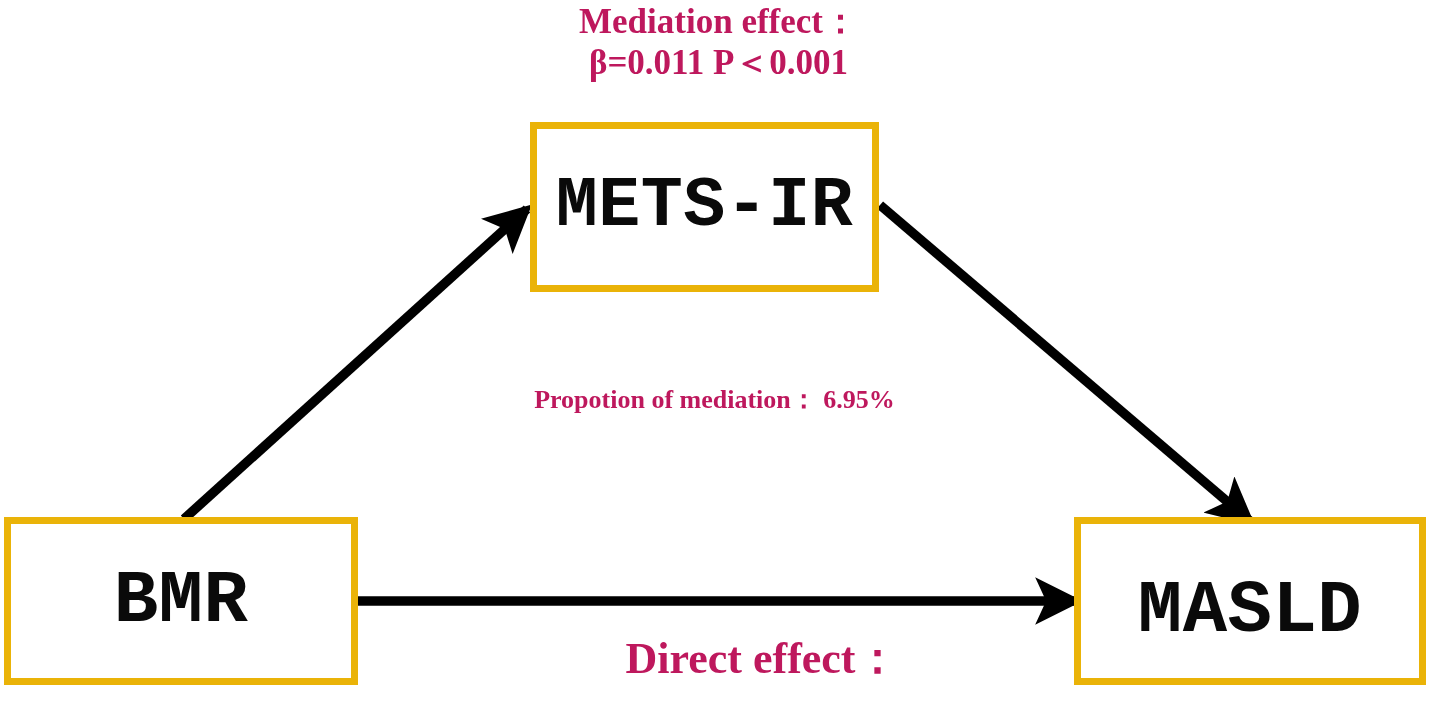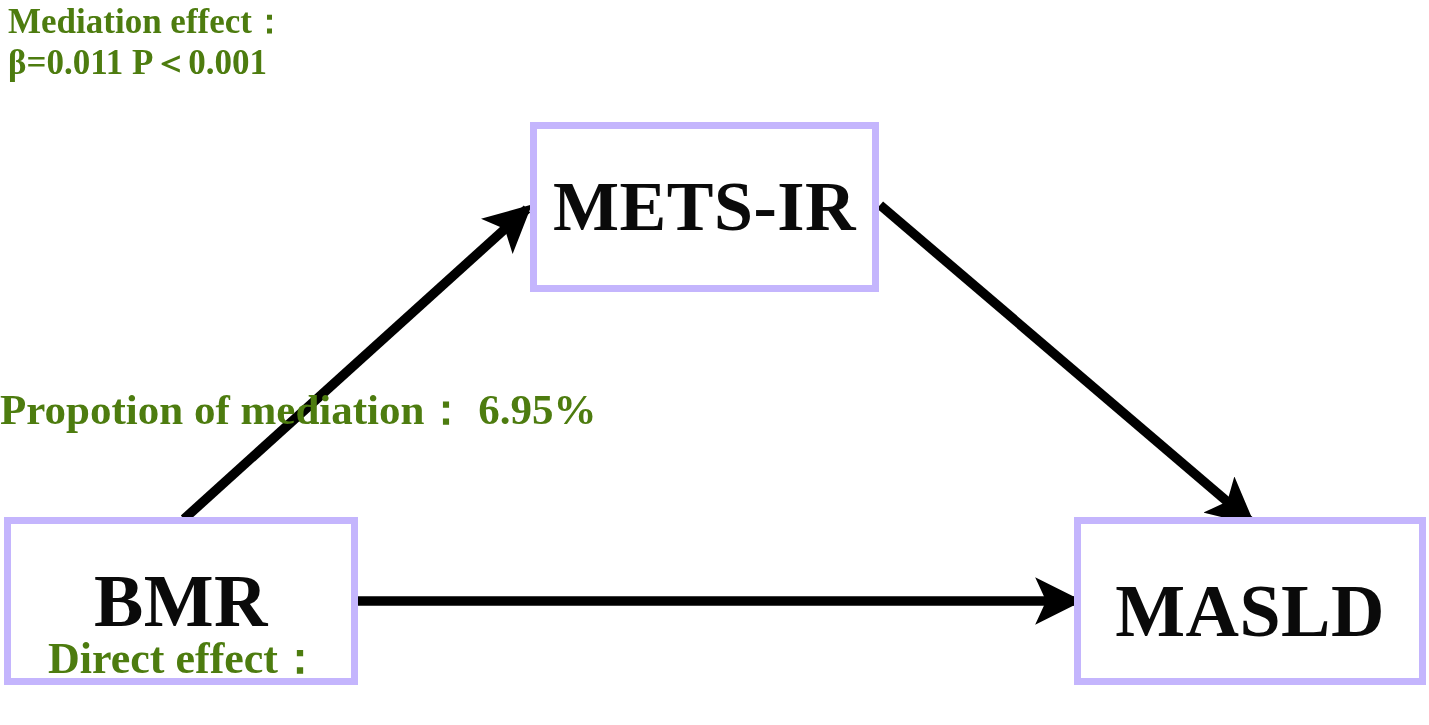--- a/index.html
+++ b/index.html
@@ -14,24 +14,25 @@
     background: #ffffff;
     overflow: hidden;
     font-family: "Liberation Serif", "DejaVu Serif", serif;
   }
 
   
   .node {
     position: absolute;
     box-sizing: border-box;
     background: #ffffff;
-    border: 7px solid #c4b5fd;
+    border: 7px solid #eab308;
     display: flex;
     align-items: center;
     justify-content: center;
+    font-family: Liberation Mono, monospace;
   }
   .node .node-label {
     font-weight: bold;
     color: #0a0a0a;
     line-height: 1;
     letter-spacing: 0.5px;
     white-space: nowrap;
   }
 
   #node-metsir {
@@ -65,41 +66,41 @@
     top: 0;
     width: 1429px;
     height: 725px;
     pointer-events: none;
   }
 
   
   .annot {
     position: absolute;
     font-weight: bold;
-    color: #4d7c0f;
-    text-align: left;
+    color: #be185d;
+    text-align: center;
     line-height: 1.16;
     white-space: nowrap;
   }
   .annot .ln { display: block; }
 
   #annot-mediation {
     left: 0;
     top: 2px;
     width: 1429px;
     font-size: 35px;
   }
   #annot-mediation .ln1 { padding-left: 8px; }
   #annot-mediation .ln2 { padding-left: 8px; }
 
   #annot-proportion {
     left: 0;
     top: 385px;
     width: 1429px;
-    font-size: 43px;
+    font-size: 26px;
   }
 
   #annot-direct {
     left: 0;
     top: 633px;
     width: 1429px;
     font-size: 44px;
     margin-left: 48px;
   }
 </style>

